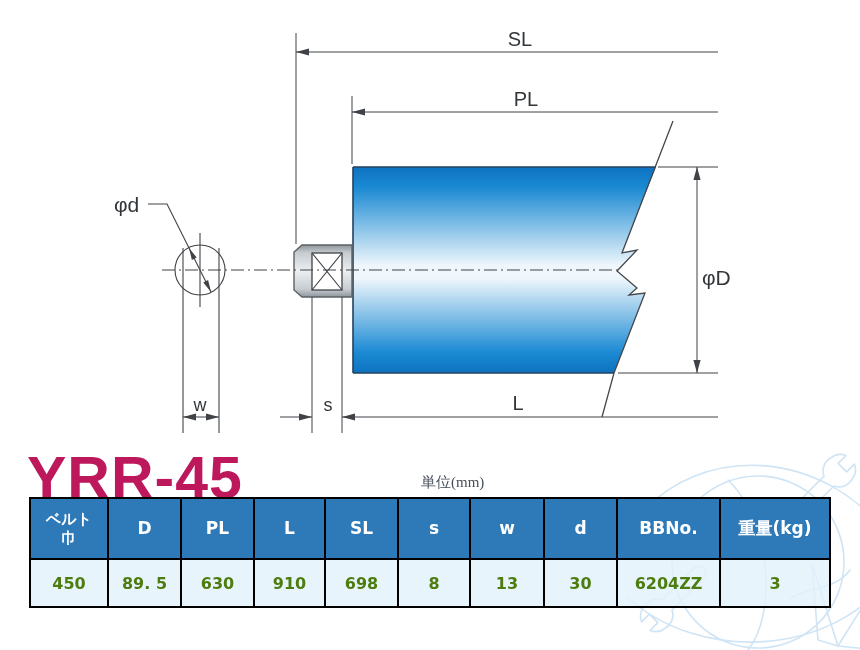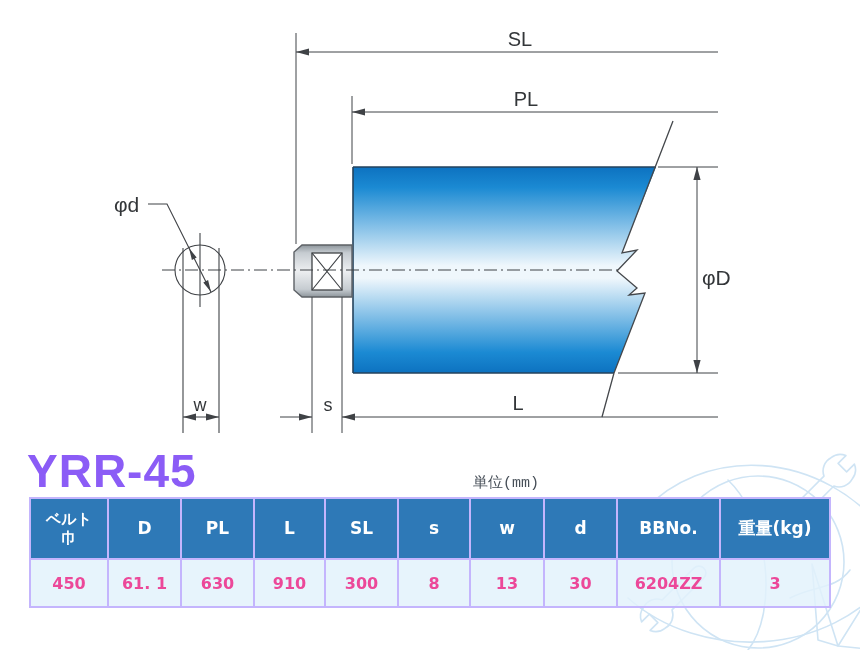--- a/index.html
+++ b/index.html
@@ -10,44 +10,44 @@
   }
   svg{position:absolute;left:0;top:0;}
   .wm{z-index:0;}
   .drawing{z-index:1;}
   .dim-text{
     fill:#333639;
     font-family:"Liberation Sans","DejaVu Sans",sans-serif;
   }
   #model-title{
     position:absolute;left:27px;top:444px;z-index:2;
-    font-size:46px;font-weight:bold;color:#8b5cf6;letter-spacing:1px;
+    font-size:59px;font-weight:bold;color:#be185d;letter-spacing:1px;
     font-family:"Liberation Sans","DejaVu Sans",sans-serif;
   }
   #unit-label{
-    position:absolute;left:473px;top:473px;z-index:2;
+    position:absolute;left:421px;top:473px;z-index:2;
     font-size:15px;color:#474f58;
-    font-family:Liberation Mono, monospace;
+    font-family:Liberation Serif, serif;
   }
   .spec-table{
     position:absolute;left:29px;top:497px;z-index:2;
     width:800px;border-collapse:collapse;table-layout:fixed;
     font-family:"DejaVu Sans","Liberation Sans",sans-serif;
   }
   .spec-table th,.spec-table td{
-    border:2px solid #c4b5fd;text-align:center;vertical-align:middle;
+    border:2px solid #000000;text-align:center;vertical-align:middle;
     padding:0;
   }
   .spec-table th{
     background:#2e79b7;color:#ffffff;height:59px;
     font-size:17px;font-weight:bold;white-space:pre-line;line-height:1.25;
   }
   .spec-table th.belt{font-size:15px;}
   .spec-table td{
-    background:rgba(226,241,251,0.82);color:#ec4899;height:46px;
+    background:rgba(226,241,251,0.82);color:#4d7c0f;height:46px;
     font-size:16px;font-weight:600;
   }
 </style>
 </head>
 <body>
 
 <svg class="wm" width="860" height="650" viewBox="0 0 860 650">
   <g stroke="#cfe4f4" stroke-width="1.6" fill="none" stroke-linejoin="round" stroke-linecap="round">
     <circle cx="758" cy="562" r="86"></circle>
     <path d="M 640 515 C 700 445, 822 445, 892 540"></path>
@@ -174,24 +174,24 @@
       <th>s</th>
       <th>w</th>
       <th>d</th>
       <th>BBNo.</th>
       <th>重量(kg)</th>
     </tr>
   </thead>
   <tbody>
     <tr>
       <td>450</td>
-      <td>61. 1</td>
+      <td>89. 5</td>
       <td>630</td>
       <td>910</td>
-      <td>300</td>
+      <td>698</td>
       <td>8</td>
       <td>13</td>
       <td>30</td>
       <td>6204ZZ</td>
       <td>3</td>
     </tr>
   </tbody>
 </table>
 
 </body></html>

